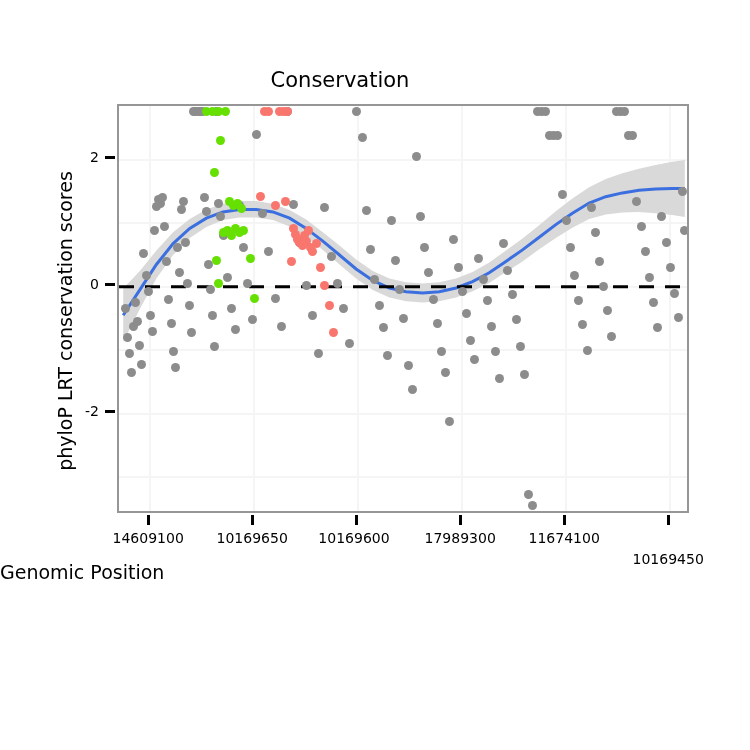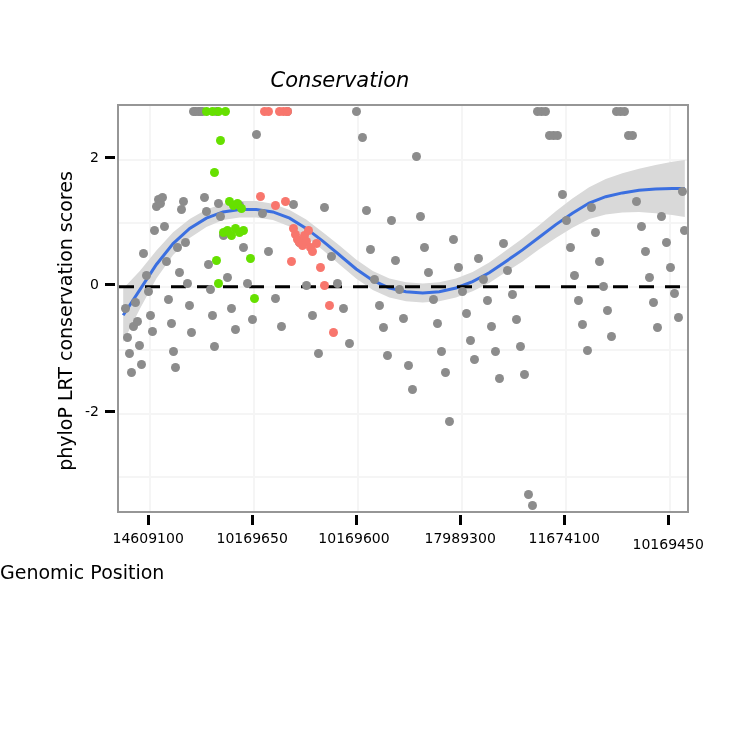--- a/index.html
+++ b/index.html
@@ -22,21 +22,20 @@
   }
   .chart-title {
     position: absolute;
     left: 0;
     top: 68px;
     width: 680px;
     text-align: center;
     font-size: 21px;
     color: #000000;
     letter-spacing: 0px;
-    font-style: italic;
   }
   .y-axis-title {
     position: absolute;
     left: -145px;
     top: 310px;
     width: 420px;
     text-align: center;
     font-size: 19px;
     color: #000000;
     transform: rotate(-90deg);
@@ -374,21 +373,21 @@
       <div class="tick-x-label" style="left: 148.2px; top: 530px;">14609100</div>
       <div class="tick-x" style="left: 252.2px; top: 515px;"></div>
       <div class="tick-x-label" style="left: 252.2px; top: 530px;">10169650</div>
       <div class="tick-x" style="left: 356.2px; top: 515px;"></div>
       <div class="tick-x-label" style="left: 354px; top: 530px;">10169600</div>
       <div class="tick-x" style="left: 460.2px; top: 515px;"></div>
       <div class="tick-x-label" style="left: 460.2px; top: 530px;">17989300</div>
       <div class="tick-x" style="left: 564.2px; top: 515px;"></div>
       <div class="tick-x-label" style="left: 564.2px; top: 530px;">11674100</div>
       <div class="tick-x" style="left: 668.2px; top: 515px;"></div>
-      <div class="tick-x-label" style="left: 668.2px; top: 536px;">10169450</div>
+      <div class="tick-x-label" style="left: 668.2px; top: 551px;">10169450</div>
       <div class="tick-y" style="left: 105px; top: 411.543px;"></div>
       <div class="tick-y-label" style="left: 59px; top: 411.543px;">-2</div>
       <div class="tick-y" style="left: 105px; top: 284.721px;"></div>
       <div class="tick-y-label" style="left: 59px; top: 284.721px;">0</div>
       <div class="tick-y" style="left: 105px; top: 157.899px;"></div>
       <div class="tick-y-label" style="left: 59px; top: 157.899px;">2</div>
     </div>
 
 
 </div>

